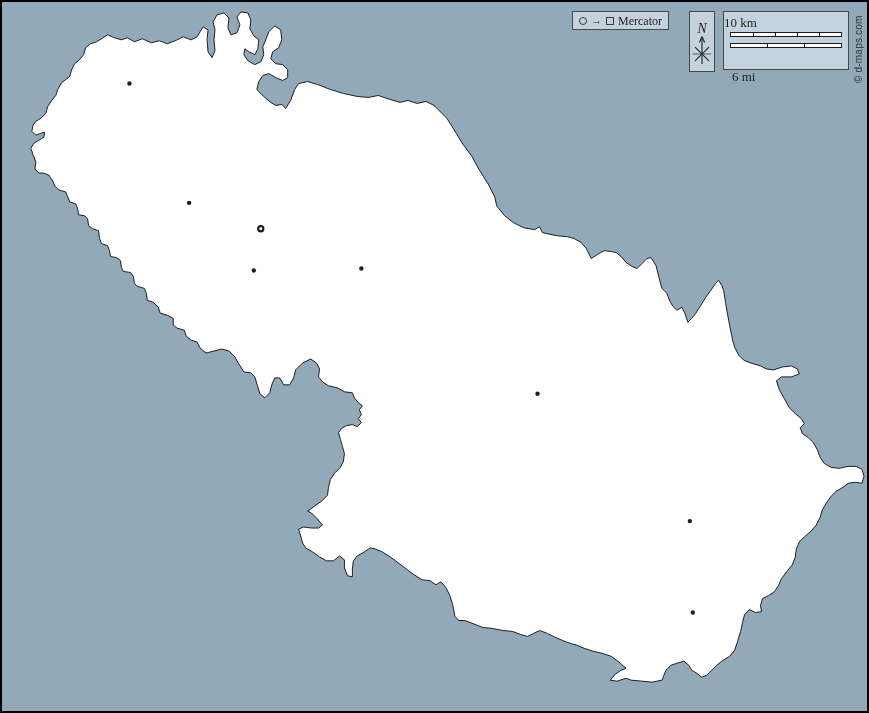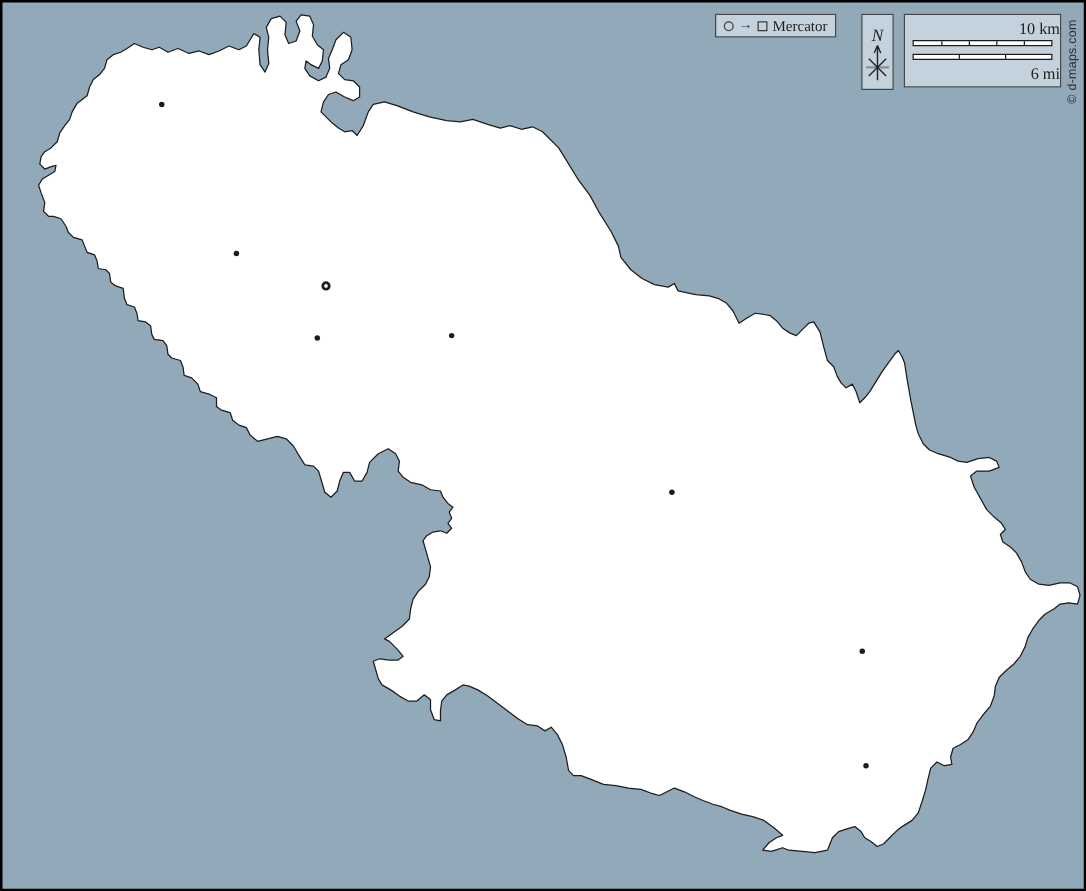--- a/index.html
+++ b/index.html
@@ -35,23 +35,23 @@
     background:var(--panel); border:1px solid var(--panel-border);
   }
   .compass svg{position:absolute; inset:0; width:100%; height:100%;}
 
   
   .scalebox{
     position:absolute; left:721px; top:9px; width:126px; height:59px;
     background:var(--panel); border:1px solid var(--panel-border);
     font-family:"Liberation Serif", serif; color:var(--ink);
   }
-  .scale-label{position:absolute; left:0; right:0; text-align:right; font-size:13px; line-height:1;}
+  .scale-label{position:absolute; left:0; right:0; text-align:left; font-size:13px; line-height:1;}
   .scale-label.km{top:4px;}
-  .scale-label.mi{top:40px;}
+  .scale-label.mi{top:58px;margin-left:8px;}
   .bar{
     position:absolute; left:6px; width:112px; height:5px;
     background:#fff; border:1px solid #1a1a1a;
   }
   .bar.km{top:20px;}
   .bar.mi{top:31px;}
   .bar i{position:absolute; top:0; bottom:0; width:1px; background:#1a1a1a;}
 
   
   .credit{

